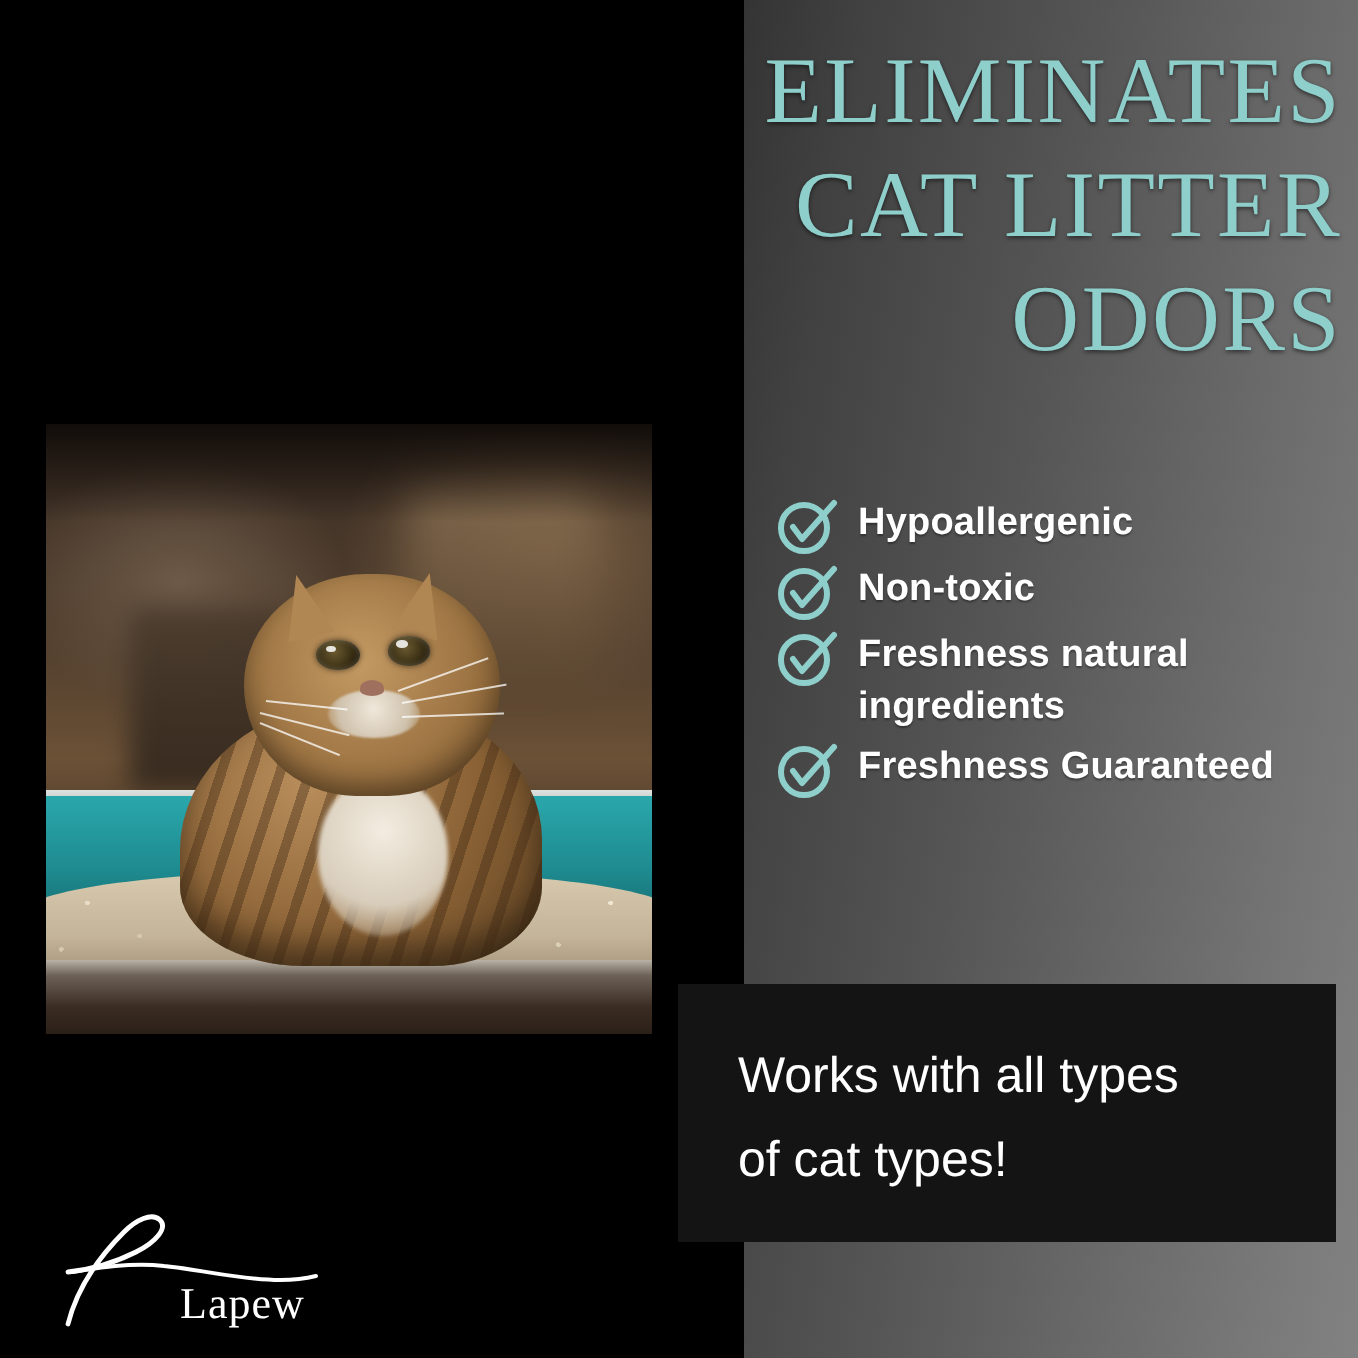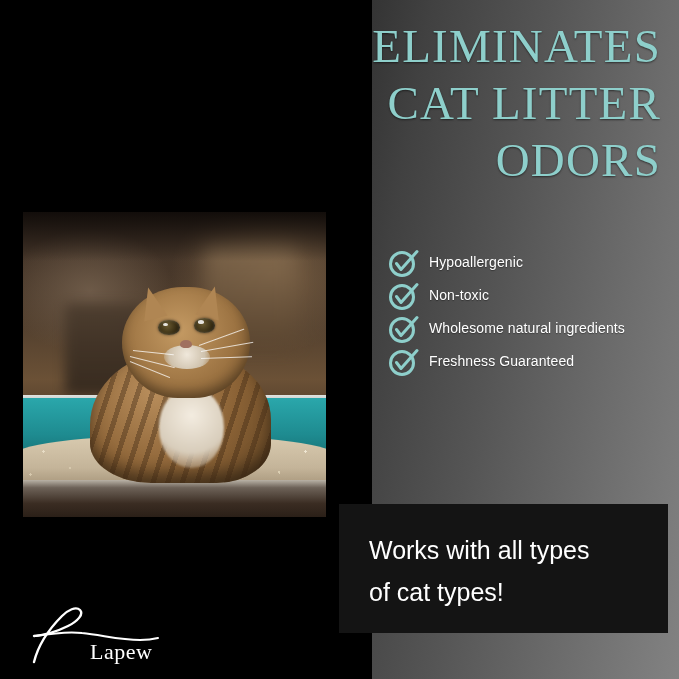--- a/index.html
+++ b/index.html
@@ -25,21 +25,21 @@
     left:0;top:0;width:372px;height:516px;
     background:#000;
   }
 
   
   .headline{
     position:absolute;
     left:292px;top:18px;
     width:387px;
     text-align:right;
-    padding-right:18px;
+    padding-right:8px;
     box-sizing:border-box;
     font-family:"Liberation Serif",serif;
     color:#8ecfcb;
     font-size:47px;
     line-height:57px;
     letter-spacing:1.2px;
     text-shadow:0 1px 2px rgba(0,0,0,.55);
   }
   .headline .ln{display:block;white-space:nowrap;}
 
@@ -190,31 +190,32 @@
   }
   .check-icon{
     position:relative;
     flex:0 0 auto;
     width:31px;height:30px;
     margin-right:10px;
   }
   .check-icon svg{display:block;}
   .check-label{
     color:#ffffff;
-    font-size:14px;
+    font-size:19px;
     line-height:26px;
     letter-spacing:.1px;
     text-shadow:0 1px 1px rgba(0,0,0,.35);
     padding-top:1px;
+    font-weight:bold;
   }
 
   
   .callout{
     position:absolute;
-    left:339px;top:504px;
+    left:339px;top:492px;
     width:329px;height:129px;
     background:#141414;
   }
   .callout-text{
     position:absolute;
     left:30px;top:25px;
     width:290px;
     color:#ffffff;
     font-size:25px;
     line-height:42px;
@@ -306,21 +307,21 @@
       <span class="check-label">Non-toxic</span>
     </div>
 
     <div class="check-row">
       <span class="check-icon">
         <svg width="31" height="30" viewBox="0 0 31 30" aria-hidden="true">
           <circle cx="14" cy="16" r="11.5" fill="none" stroke="#8ecfcb" stroke-width="3"></circle>
           <path d="M8.5 15.5 L13 21.5 L29 3.5" fill="none" stroke="#8ecfcb" stroke-width="3" stroke-linecap="round" stroke-linejoin="round"></path>
         </svg>
       </span>
-      <span class="check-label">Wholesome natural ingredients</span>
+      <span class="check-label">Freshness natural ingredients</span>
     </div>
 
     <div class="check-row">
       <span class="check-icon">
         <svg width="31" height="30" viewBox="0 0 31 30" aria-hidden="true">
           <circle cx="14" cy="16" r="11.5" fill="none" stroke="#8ecfcb" stroke-width="3"></circle>
           <path d="M8.5 15.5 L13 21.5 L29 3.5" fill="none" stroke="#8ecfcb" stroke-width="3" stroke-linecap="round" stroke-linejoin="round"></path>
         </svg>
       </span>
       <span class="check-label">Freshness Guaranteed</span>

